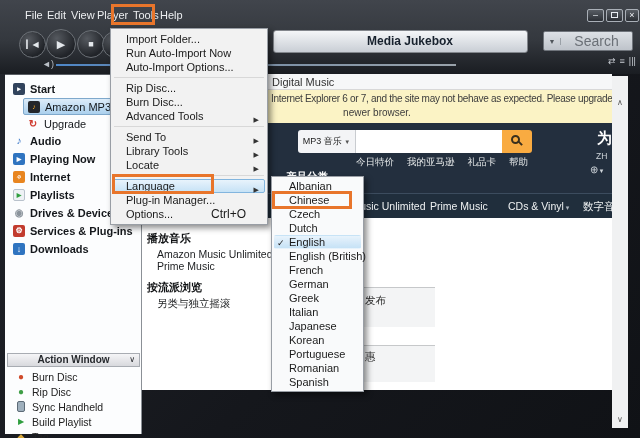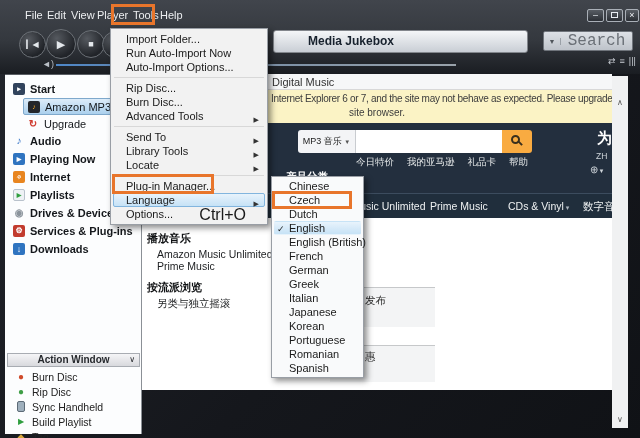--- a/index.html
+++ b/index.html
@@ -29,26 +29,26 @@
   .p1{left:46px;top:29px;width:30px;height:30px;font-size:11px;line-height:28px}
   .p2{left:77px;top:30px;width:28px;height:28px;font-size:9px;line-height:26px}
   .p3{left:102px;top:31px;width:27px;height:27px;font-size:8px;line-height:25px}
   .spk { position:absolute; left:42px; top:59px; font-size:9px; color:#b9bfc6; z-index:1; }
   .vol-line { position:absolute; left:56px; top:64px; width:400px; height:2px; z-index:1;
     background:linear-gradient(to right,#4d86c8,#6d87a4 30%,#99a2aa); }
   #transport { position:absolute; left:608px; top:56px; display:flex; gap:4px;
     font-size:9px; color:#c9ced4; z-index:2; }
   .title-pill { position:absolute; left:273px; top:30px; width:255px; height:23px;
     background:linear-gradient(#f4f6f8,#c9ced5); border:1px solid #82868c; border-radius:3px;
-    font-size:12px; font-weight:bold; color:#17212d; line-height:21px; padding-left:34px; z-index:2; }
+    font-size:12px; font-weight:bold; color:#17212d; line-height:21px; padding-left:19px; z-index:2;text-align:center; }
   .search-w { position:absolute; left:543px; top:31px; width:90px; height:20px;
     background:linear-gradient(#dde1e6,#bec3ca); border:1px solid #6f747b; border-radius:2px;
     display:flex; align-items:center; z-index:2; }
   .search-dd { width:17px; text-align:center; font-size:7px; color:#50555b; border-right:1px solid #9aa0a7; }
-  .search-lbl { flex:1; text-align:center; font-size:16px; color:#6b7077;font-family:Liberation Mono, monospace; }
+  .search-lbl { flex:1; text-align:center; font-size:14px; color:#6b7077; }
   
   #sidebar { position:absolute; left:5px; top:74px; width:137px; height:360px;
     background:#fcfdfe; border-top:1px solid #5a5e64; border-right:1px solid #8b9096; }
   #side-list { position:absolute; left:0; top:5px; width:100%; }
   .srow { display:flex; align-items:center; height:18px; padding-left:8px;
     font-size:11px; font-weight:bold; color:#15181c; white-space:nowrap; overflow:hidden; }
   .srow.child { height:17px; padding-left:22px; font-weight:normal; }
   .srow.selected { background:linear-gradient(#ddecf9,#abd0ed); border:1px solid #7fa9cc;
     border-radius:2px; margin:0 2px 0 18px; padding-left:4px; }
   .ico { flex:0 0 12px; width:12px; height:12px; margin-right:5px; font-size:8px;
@@ -126,21 +126,21 @@
   .vscroll { position:absolute; left:612px; top:76px; width:16px; height:352px; background:#f0f1f2; }
   .varrow { position:absolute; left:0; width:16px; text-align:center; font-size:8px; color:#555; }
   .va-up { top:22px; } .va-dn { bottom:4px; }
   
   #tools-menu { position:absolute; left:110px; top:28px; width:158px; padding:3px 0;
     background:#f2f2f2; border:1px solid #999ea5; box-shadow:3px 3px 6px rgba(0,0,0,.45); z-index:30; }
   .mitem { position:relative; height:14px; line-height:13px; padding-left:12px; font-size:11px;
     color:#1a1a1a; margin:0 2px; border:1px solid transparent; border-radius:2px; white-space:nowrap; }
   .mhl { background:linear-gradient(#e8f3fc,#c6e2f6); border-color:#82b5de; }
   .marrow { position:absolute; right:5px; top:3px; font-size:7px; color:#333; }
-  .maccel { position:absolute; right:18px; top:0; font-size:16px; color:#1a1a1a; }
+  .maccel { position:absolute; right:18px; top:0; font-size:12px; color:#1a1a1a; }
   .msep { height:1px; background:#d8d8d8; margin:3px 3px; }
   #lang-menu { position:absolute; left:271px; top:176px; width:93px; padding:2px 0;
     background:#f9fafb; border:1px solid #999ea5; box-shadow:3px 3px 6px rgba(0,0,0,.45); z-index:31; }
   .litem { position:relative; height:14px; line-height:13px; padding-left:14px; font-size:11px;
     color:#1a1a1a; margin:0 2px; border:1px solid transparent; border-radius:2px; white-space:nowrap; }
   .lcheck { position:absolute; left:2px; top:1px; font-size:9px; }
   
   .ann { position:absolute; border:3px solid #e8752b; z-index:40; }
   #ann-tools { left:111px; top:4px; width:44px; height:21px; }
   #ann-language { left:112px; top:174px; width:102px; height:20px; }
@@ -254,21 +254,21 @@
         </div>
       </div>
   </div>
 
   <div id="content">
     <div class="view-header">
       <span class="view-title">Digital Music</span>
     </div>
     <div class="warn">
       <span class="warn-l1">Internet Explorer 6 or 7, and the site may not behave as expected. Please upgrade to a</span>
-      <span class="warn-l2">site browser.</span>
+      <span class="warn-l2">newer browser.</span>
     </div>
     <div class="az-head">
       <div class="cat-dd">
         <span>MP3 音乐</span> <span class="caret">▼</span>
       </div>
       <div class="search-input"></div>
       <div class="search-btn">
         <span class="mag"></span>
       </div>
       <div class="az-links">
@@ -327,25 +327,26 @@
       <div class="mitem"><span>Auto-Import Options...</span></div>
       <div class="msep"></div>
       <div class="mitem"><span>Rip Disc...</span></div>
       <div class="mitem"><span>Burn Disc...</span></div>
       <div class="mitem"><span>Advanced Tools</span><span class="marrow">▶</span></div>
       <div class="msep"></div>
       <div class="mitem"><span>Send To</span><span class="marrow">▶</span></div>
       <div class="mitem"><span>Library Tools</span><span class="marrow">▶</span></div>
       <div class="mitem"><span>Locate</span><span class="marrow">▶</span></div>
       <div class="msep"></div>
+      <div class="mitem mhl"><span>Language</span><span class="marrow">▶</span></div>
       <div class="mitem"><span>Plug-in Manager...</span></div>
-      <div class="mitem mhl"><span>Language</span><span class="marrow">▶</span></div>
       <div class="mitem"><span>Options...</span><span class="maccel">Ctrl+O</span></div>
     </div>
   <div id="lang-menu">
+      <div class="litem"><span>Albanian</span></div>
       <div class="litem"><span>Chinese</span></div>
       <div class="litem"><span>Czech</span></div>
       <div class="litem"><span>Dutch</span></div>
       <div class="litem mhl"><span class="lcheck">✓</span><span>English</span></div>
       <div class="litem"><span>English (British)</span></div>
       <div class="litem"><span>French</span></div>
       <div class="litem"><span>German</span></div>
       <div class="litem"><span>Greek</span></div>
       <div class="litem"><span>Italian</span></div>
       <div class="litem"><span>Japanese</span></div>

